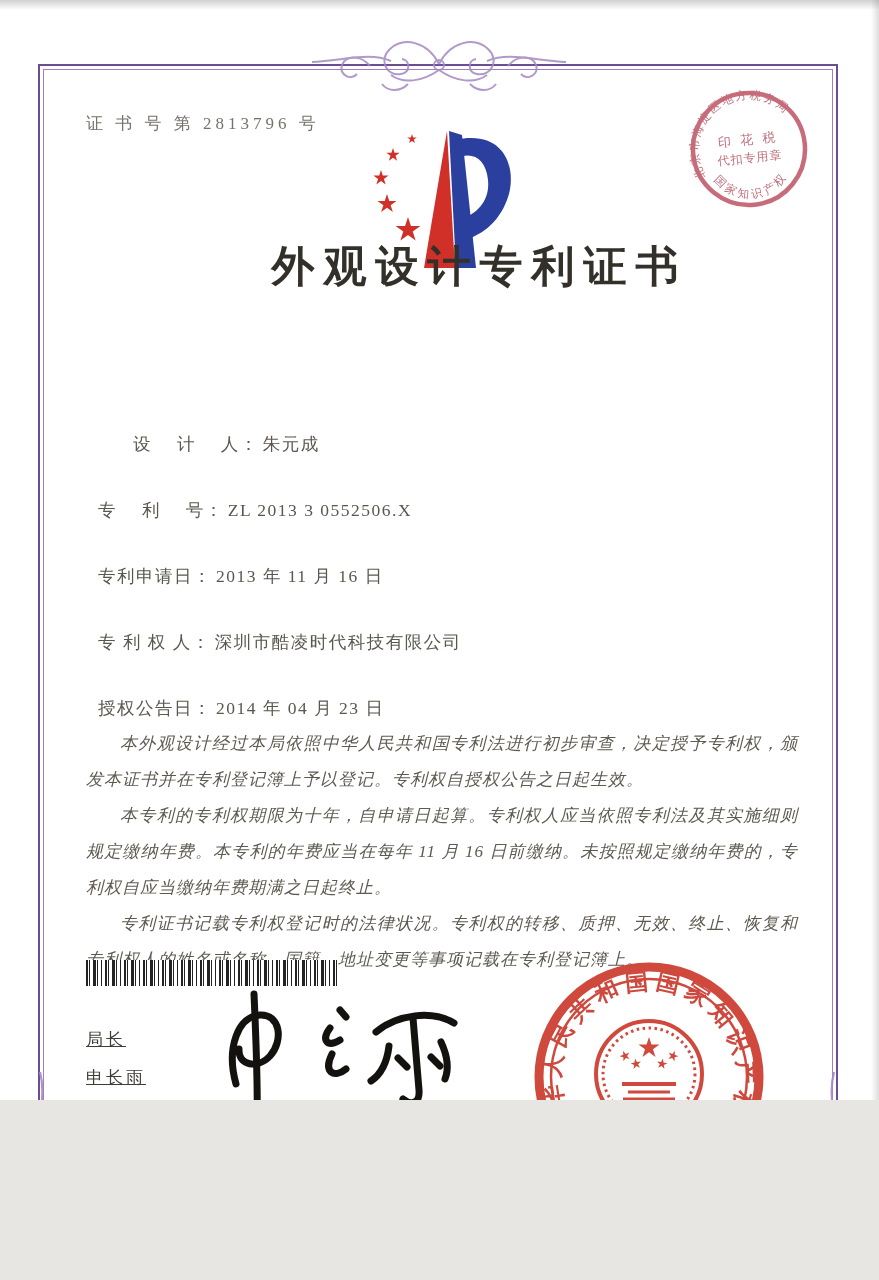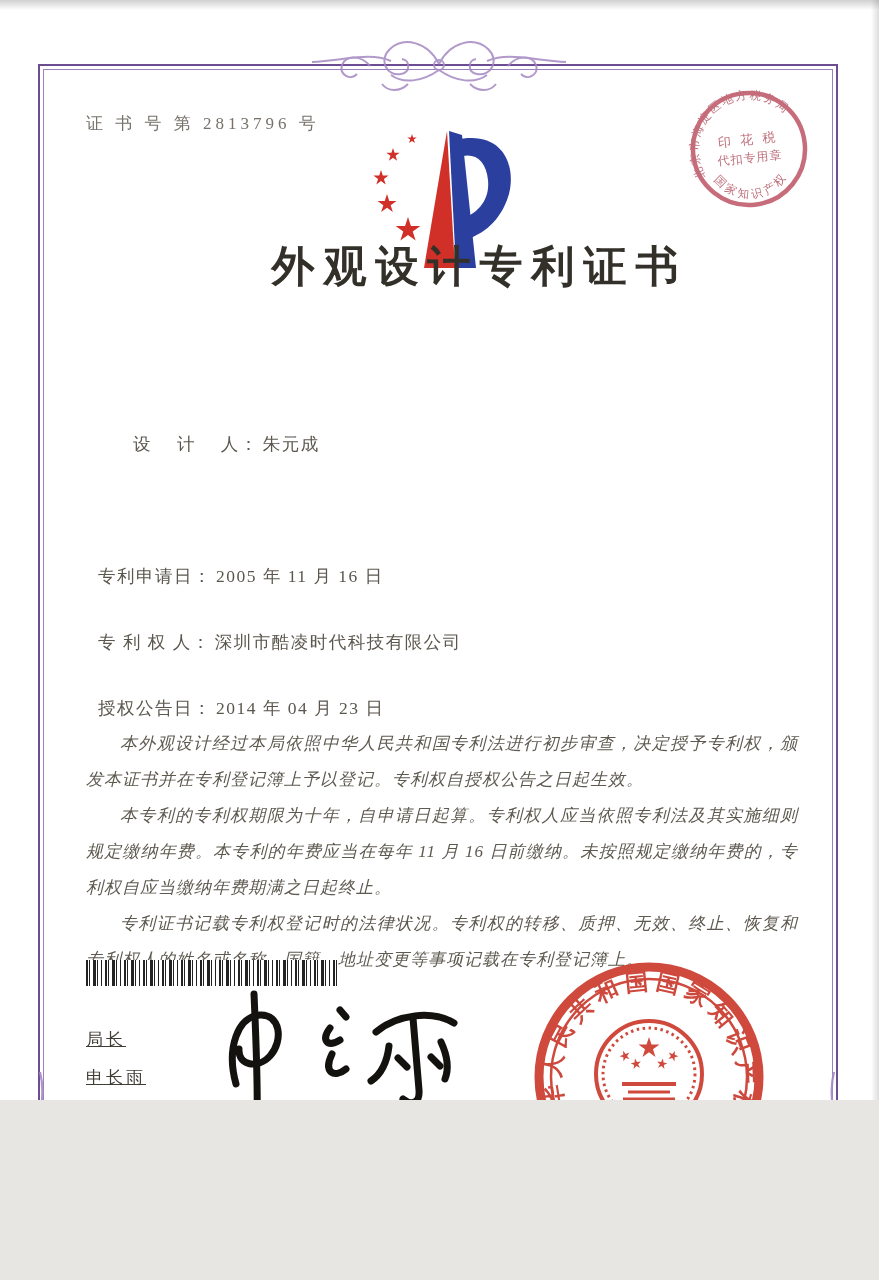--- a/index.html
+++ b/index.html
@@ -129,22 +129,25 @@
     <use href="#star" transform="translate(29,52) scale(8)" fill="#d03028"></use>
     <use href="#star" transform="translate(41,29) scale(7)" fill="#d03028"></use>
     <use href="#star" transform="translate(60,13) scale(5)" fill="#d03028"></use>
   </svg>
 
   <div class="title">外观设计专利证书</div>
 
   <div class="field" style="top:432px;margin-left:35px;">
     <span>设　 计　 人：</span><span class="val">朱元成</span>
   </div>
+  <div class="field" style="top:498px;">
+    <span>专　 利　 号：</span><span class="val">ZL 2013 3 0552506.X</span>
+  </div>
   <div class="field" style="top:564px;">
-    <span>专利申请日：</span><span class="val">2005 年 11 月 16 日</span>
+    <span>专利申请日：</span><span class="val">2013 年 11 月 16 日</span>
   </div>
   <div class="field" style="top:630px;">
     <span>专 利 权 人：</span><span class="val">深圳市酷凌时代科技有限公司</span>
   </div>
   <div class="field" style="top:696px;">
     <span>授权公告日：</span><span class="val">2014 年 04 月 23 日</span>
   </div>
 
   <div class="paras">
     <p>本外观设计经过本局依照中华人民共和国专利法进行初步审查，决定授予专利权，颁发本证书并在专利登记簿上予以登记。专利权自授权公告之日起生效。</p>

